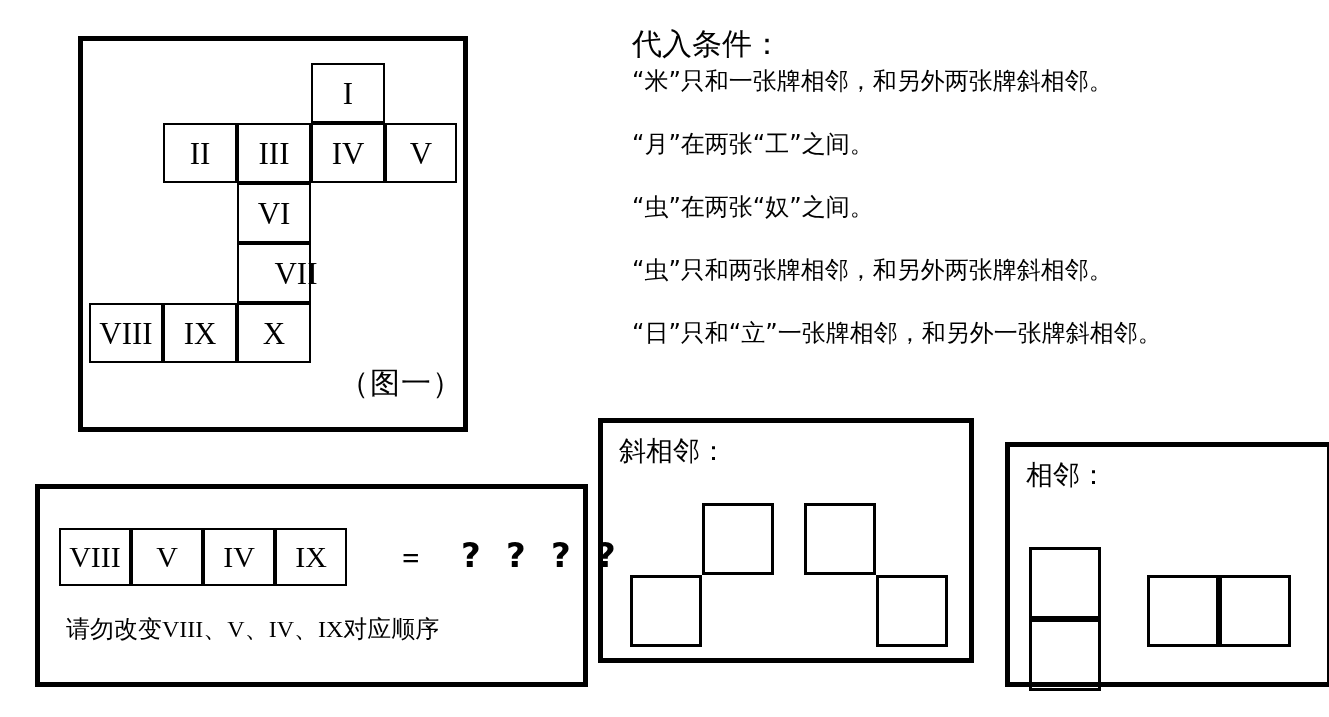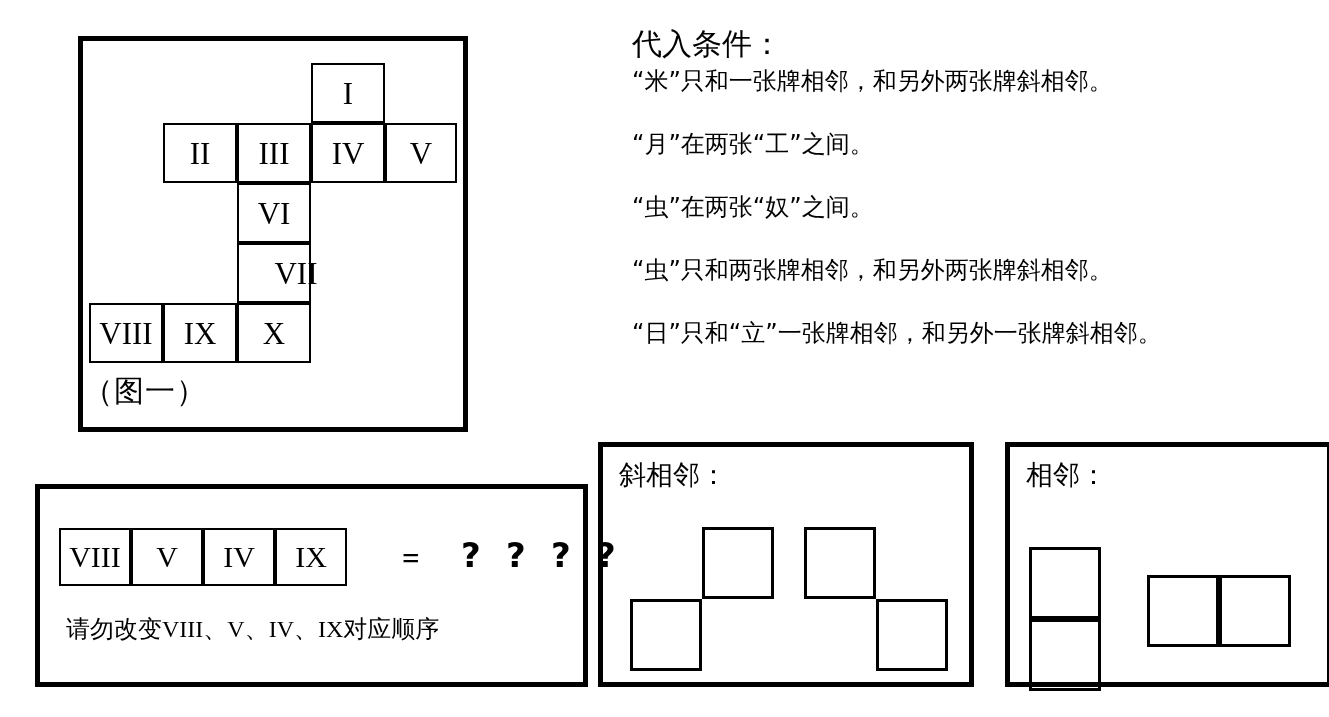--- a/index.html
+++ b/index.html
@@ -38,23 +38,23 @@
     align-items: center;
     justify-content: center;
     font-size: 31px;
     line-height: 1;
     font-family: "Liberation Serif", "DejaVu Serif", serif;
     background: #fff;
   }
 
   #figure1-caption {
     left: 0;
-    top: 330px;
+    top: 322px;
     width: 100%;
-    text-align: left;
+    text-align: right;
     font-size: 30px;
     font-family: "DejaVu Sans", "Liberation Sans", sans-serif;
     letter-spacing: 1px;
   }
 
   
   #answer-box {
     left: 35px;
     top: 484px;
     width: 553px;
@@ -97,21 +97,21 @@
     letter-spacing: 0px;
     text-align: right;
   }
   #answer-note .rn {
     font-family: "Liberation Serif", "DejaVu Serif", serif;
   }
 
   
   #diagonal-box {
     left: 598px;
-    top: 442px;
+    top: 418px;
     width: 376px;
     height: 245px;
     border: 5px solid #000;
     box-sizing: border-box;
   }
   
   #adjacent-box {
     left: 997px;
     top: 442px;
     width: 327px;

